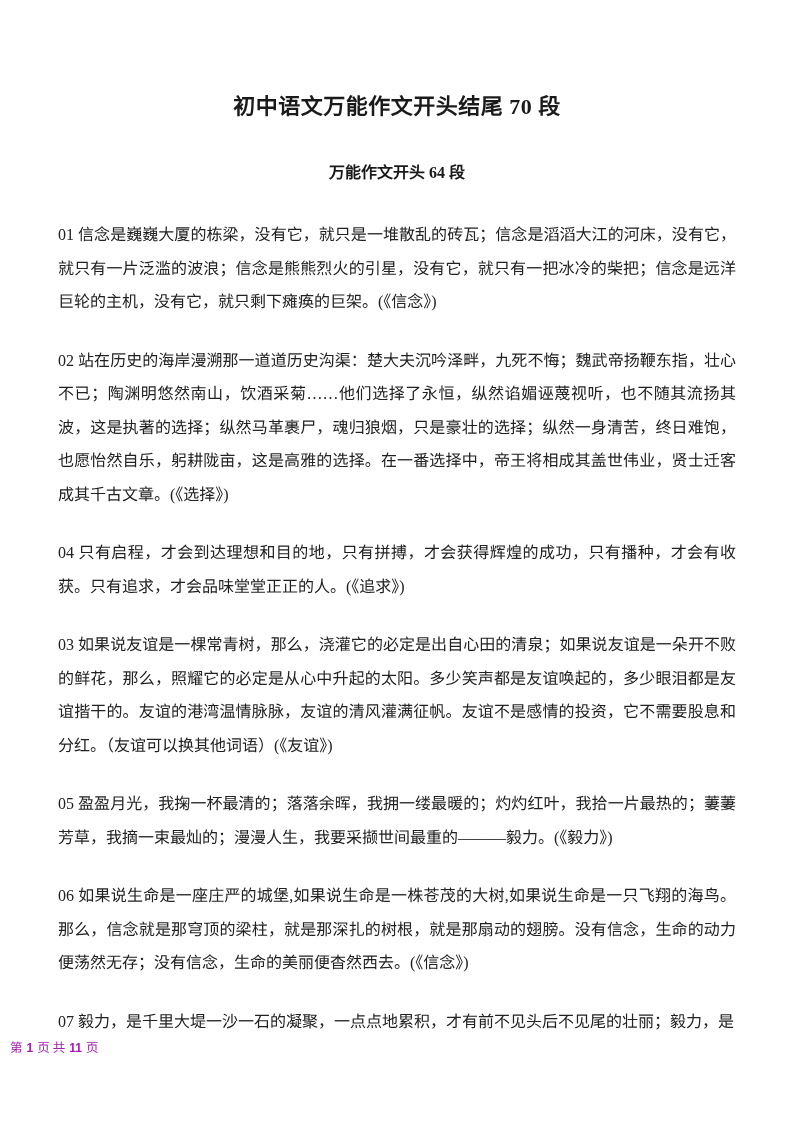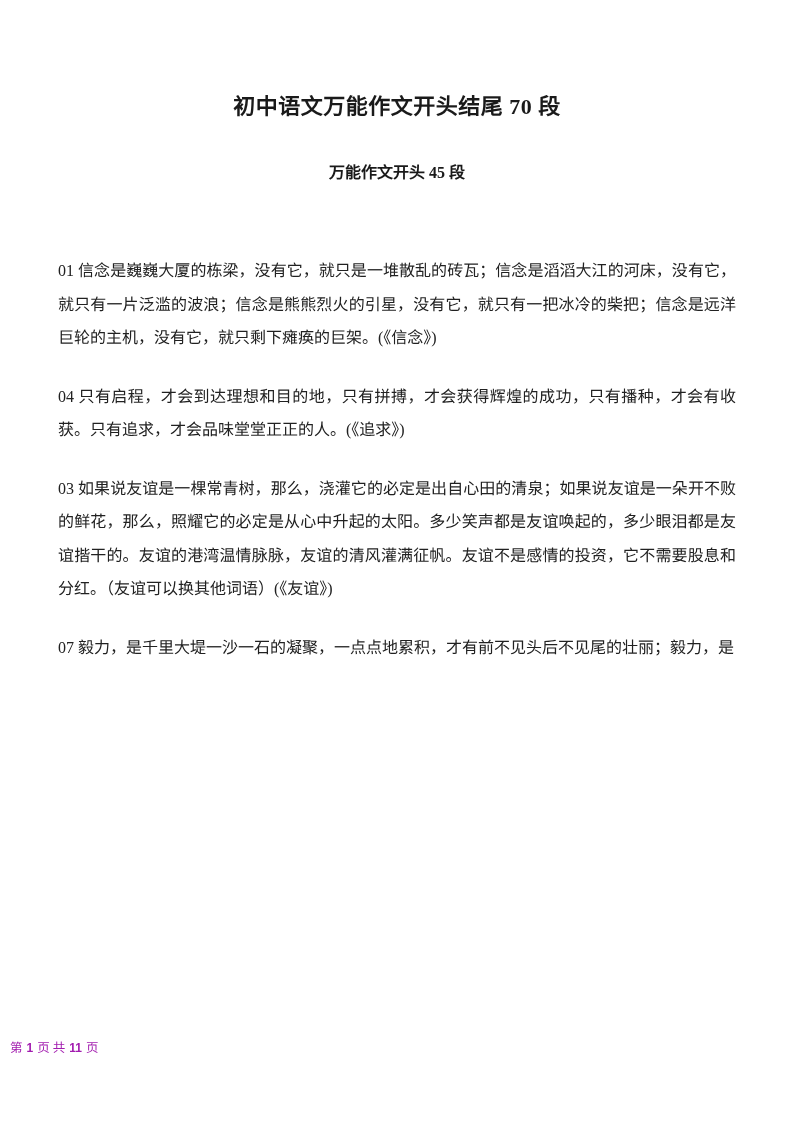--- a/index.html
+++ b/index.html
@@ -33,21 +33,21 @@
   }
   .doc-subtitle {
     margin: 41px 0 0 0;
     font-size: 16px;
     line-height: 21px;
     font-weight: bold;
     text-align: center;
     color: #1a1a1a;
   }
   .paragraphs {
-    margin-top: 71px;
+    margin-top: 35px;
   }
   .paragraphs p {
     margin: 0 0 25px 0;
     font-size: 16px;
     line-height: 33.5px;
     text-align: justify;
     text-justify: inter-ideograph;
     word-break: break-all;
     color: #212121;
   }
@@ -75,26 +75,29 @@
   }
 </style>
 </head>
 <body>
 
 <div class="page">
   <div class="content">
 
     <h1 class="doc-title">初中语文万能作文开头结尾 70 段</h1>
 
-    <h2 class="doc-subtitle">万能作文开头 45 段</h2>
+    <h2 class="doc-subtitle">万能作文开头 64 段</h2>
 
     <div class="paragraphs">
       <p>01 信念是巍巍大厦的栋梁，没有它，就只是一堆散乱的砖瓦；信念是滔滔大江的河床，没有它，就只有一片泛滥的波浪；信念是熊熊烈火的引星，没有它，就只有一把冰冷的柴把；信念是远洋巨轮的主机，没有它，就只剩下瘫痪的巨架。(《信念》)</p>
+      <p>02 站在历史的海岸漫溯那一道道历史沟渠：楚大夫沉吟泽畔，九死不悔；魏武帝扬鞭东指，壮心不已；陶渊明悠然南山，饮酒采菊……他们选择了永恒，纵然谄媚诬蔑视听，也不随其流扬其波，这是执著的选择；纵然马革裹尸，魂归狼烟，只是豪壮的选择；纵然一身清苦，终日难饱，也愿怡然自乐，躬耕陇亩，这是高雅的选择。在一番选择中，帝王将相成其盖世伟业，贤士迁客成其千古文章。(《选择》)</p>
       <p>04 只有启程，才会到达理想和目的地，只有拼搏，才会获得辉煌的成功，只有播种，才会有收获。只有追求，才会品味堂堂正正的人。(《追求》)</p>
       <p>03 如果说友谊是一棵常青树，那么，浇灌它的必定是出自心田的清泉；如果说友谊是一朵开不败的鲜花，那么，照耀它的必定是从心中升起的太阳。多少笑声都是友谊唤起的，多少眼泪都是友谊揩干的。友谊的港湾温情脉脉，友谊的清风灌满征帆。友谊不是感情的投资，它不需要股息和分红。（友谊可以换其他词语）(《友谊》)</p>
+      <p>05 盈盈月光，我掬一杯最清的；落落余晖，我拥一缕最暖的；灼灼红叶，我拾一片最热的；萋萋芳草，我摘一束最灿的；漫漫人生，我要采撷世间最重的———毅力。(《毅力》)</p>
+      <p>06 如果说生命是一座庄严的城堡,如果说生命是一株苍茂的大树,如果说生命是一只飞翔的海鸟。那么，信念就是那穹顶的梁柱，就是那深扎的树根，就是那扇动的翅膀。没有信念，生命的动力便荡然无存；没有信念，生命的美丽便杳然西去。(《信念》)</p>
       <p>07 毅力，是千里大堤一沙一石的凝聚，一点点地累积，才有前不见头后不见尾的壮丽；毅力，是</p>
     </div>
 
   </div>
 
   <div class="page-footer">
     <span>第</span><b>1</b><span>页 共</span><b>11</b><span>页</span>
   </div>
 </div>
 

